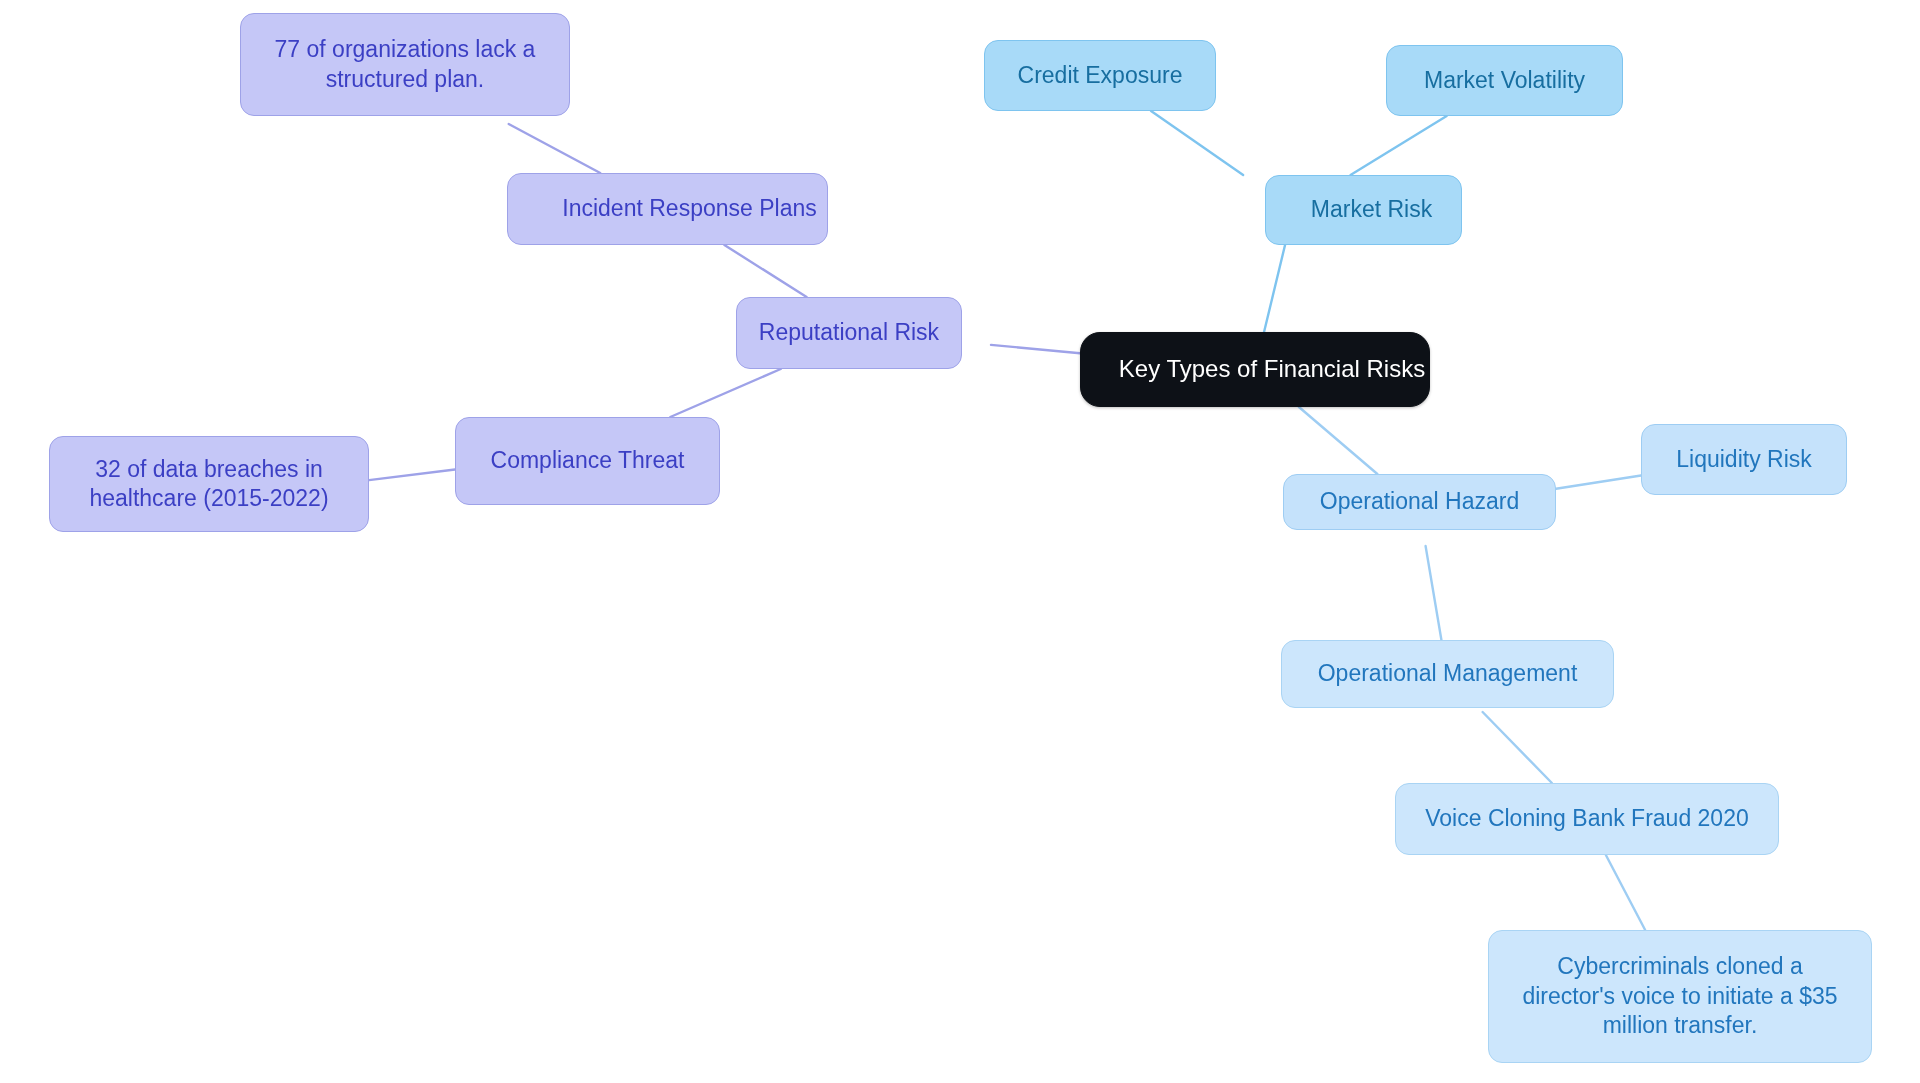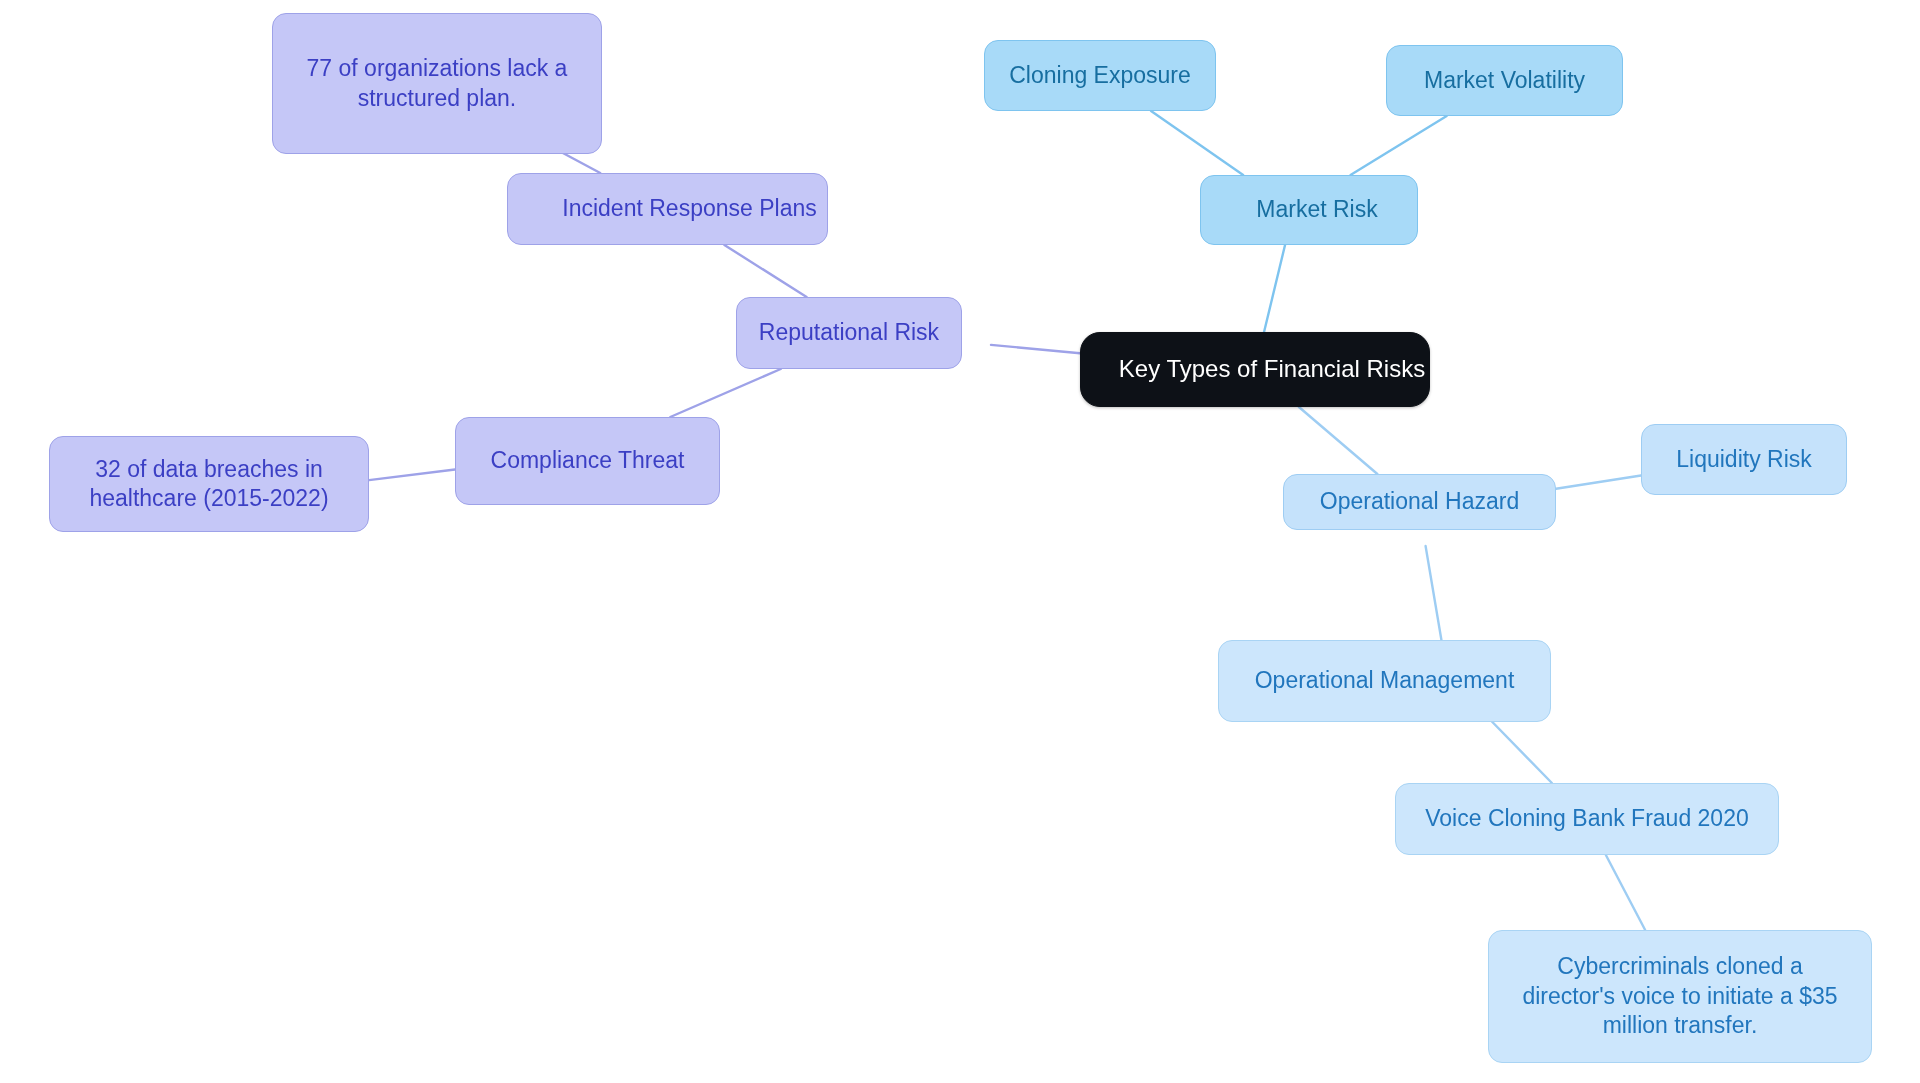--- a/index.html
+++ b/index.html
@@ -83,31 +83,31 @@
       <line x1="1482.618881118881" y1="712" x2="1551.881118881119" y2="783" stroke="#9ecdf3" stroke-width="2.4" stroke-linecap="round"></line>
       <line x1="1605.861971830986" y1="855" x2="1645.1577464788732" y2="930" stroke="#9ecdf3" stroke-width="2.4" stroke-linecap="round"></line>
       <line x1="1080" y1="353.1845466155811" x2="991" y2="344.8869731800766" stroke="#9ea2e8" stroke-width="2.4" stroke-linecap="round"></line>
       <line x1="806.5967741935484" y1="297" x2="724.4032258064516" y2="245" stroke="#9ea2e8" stroke-width="2.4" stroke-linecap="round"></line>
       <line x1="600.2402135231316" y1="173" x2="508.69217081850536" y2="124" stroke="#9ea2e8" stroke-width="2.4" stroke-linecap="round"></line>
       <line x1="780.7" y1="369" x2="670.3" y2="417" stroke="#9ea2e8" stroke-width="2.4" stroke-linecap="round"></line>
       <line x1="455" y1="469.4531043593131" x2="369" y2="480.1321003963012" stroke="#9ea2e8" stroke-width="2.4" stroke-linecap="round"></line>
     </svg>
   <div id="node-layer">
       <div class="node node-root" style="left: 1080px; top: 332px; width: 350px; height: 75px; padding-left: 34px;">Key Types of Financial Risks</div>
-      <div class="node node-cyan" style="left: 1200px; top: 175px; width: 218px; height: 70px; padding-left: 16px;">Market Risk</div>
-      <div class="node node-cyan" style="left: 984px; top: 40px; width: 232px; height: 71px;">Cloning Exposure</div>
+      <div class="node node-cyan" style="left: 1265px; top: 175px; width: 197px; height: 70px; padding-left: 16px;">Market Risk</div>
+      <div class="node node-cyan" style="left: 984px; top: 40px; width: 232px; height: 71px;">Credit Exposure</div>
       <div class="node node-cyan" style="left: 1386px; top: 45px; width: 237px; height: 71px;">Market Volatility</div>
       <div class="node node-blue" style="left: 1283px; top: 474px; width: 273px; height: 56px;">Operational Hazard</div>
       <div class="node node-blue" style="left: 1641px; top: 424px; width: 206px; height: 71px;">Liquidity Risk</div>
-      <div class="node node-blue-soft" style="left: 1218px; top: 640px; width: 333px; height: 82px; text-align: center;">Operational Management</div>
+      <div class="node node-blue-soft" style="left: 1281px; top: 640px; width: 333px; height: 68px; text-align: center;">Operational Management</div>
       <div class="node node-blue-soft" style="left: 1395px; top: 783px; width: 384px; height: 72px;">Voice Cloning Bank Fraud 2020</div>
       <div class="node node-blue-soft" style="left: 1488px; top: 930px; width: 384px; height: 133px;">Cybercriminals cloned a
 director's voice to initiate a $35
 million transfer.</div>
       <div class="node node-purple" style="left: 736px; top: 297px; width: 226px; height: 72px;">Reputational Risk</div>
       <div class="node node-purple" style="left: 507px; top: 173px; width: 321px; height: 72px; padding-left: 44px;">Incident Response Plans</div>
-      <div class="node node-purple" style="left: 240px; top: 13px; width: 330px; height: 141px; margin-left: 32px;">77 of organizations lack a
+      <div class="node node-purple" style="left: 240px; top: 13px; width: 330px; height: 103px;">77 of organizations lack a
 structured plan.</div>
       <div class="node node-purple" style="left: 455px; top: 417px; width: 265px; height: 88px; text-align: center;">Compliance Threat</div>
       <div class="node node-purple" style="left: 49px; top: 436px; width: 320px; height: 96px;">32 of data breaches in
 healthcare (2015-2022)</div>
     </div>
 </div>
 
 </body></html>

